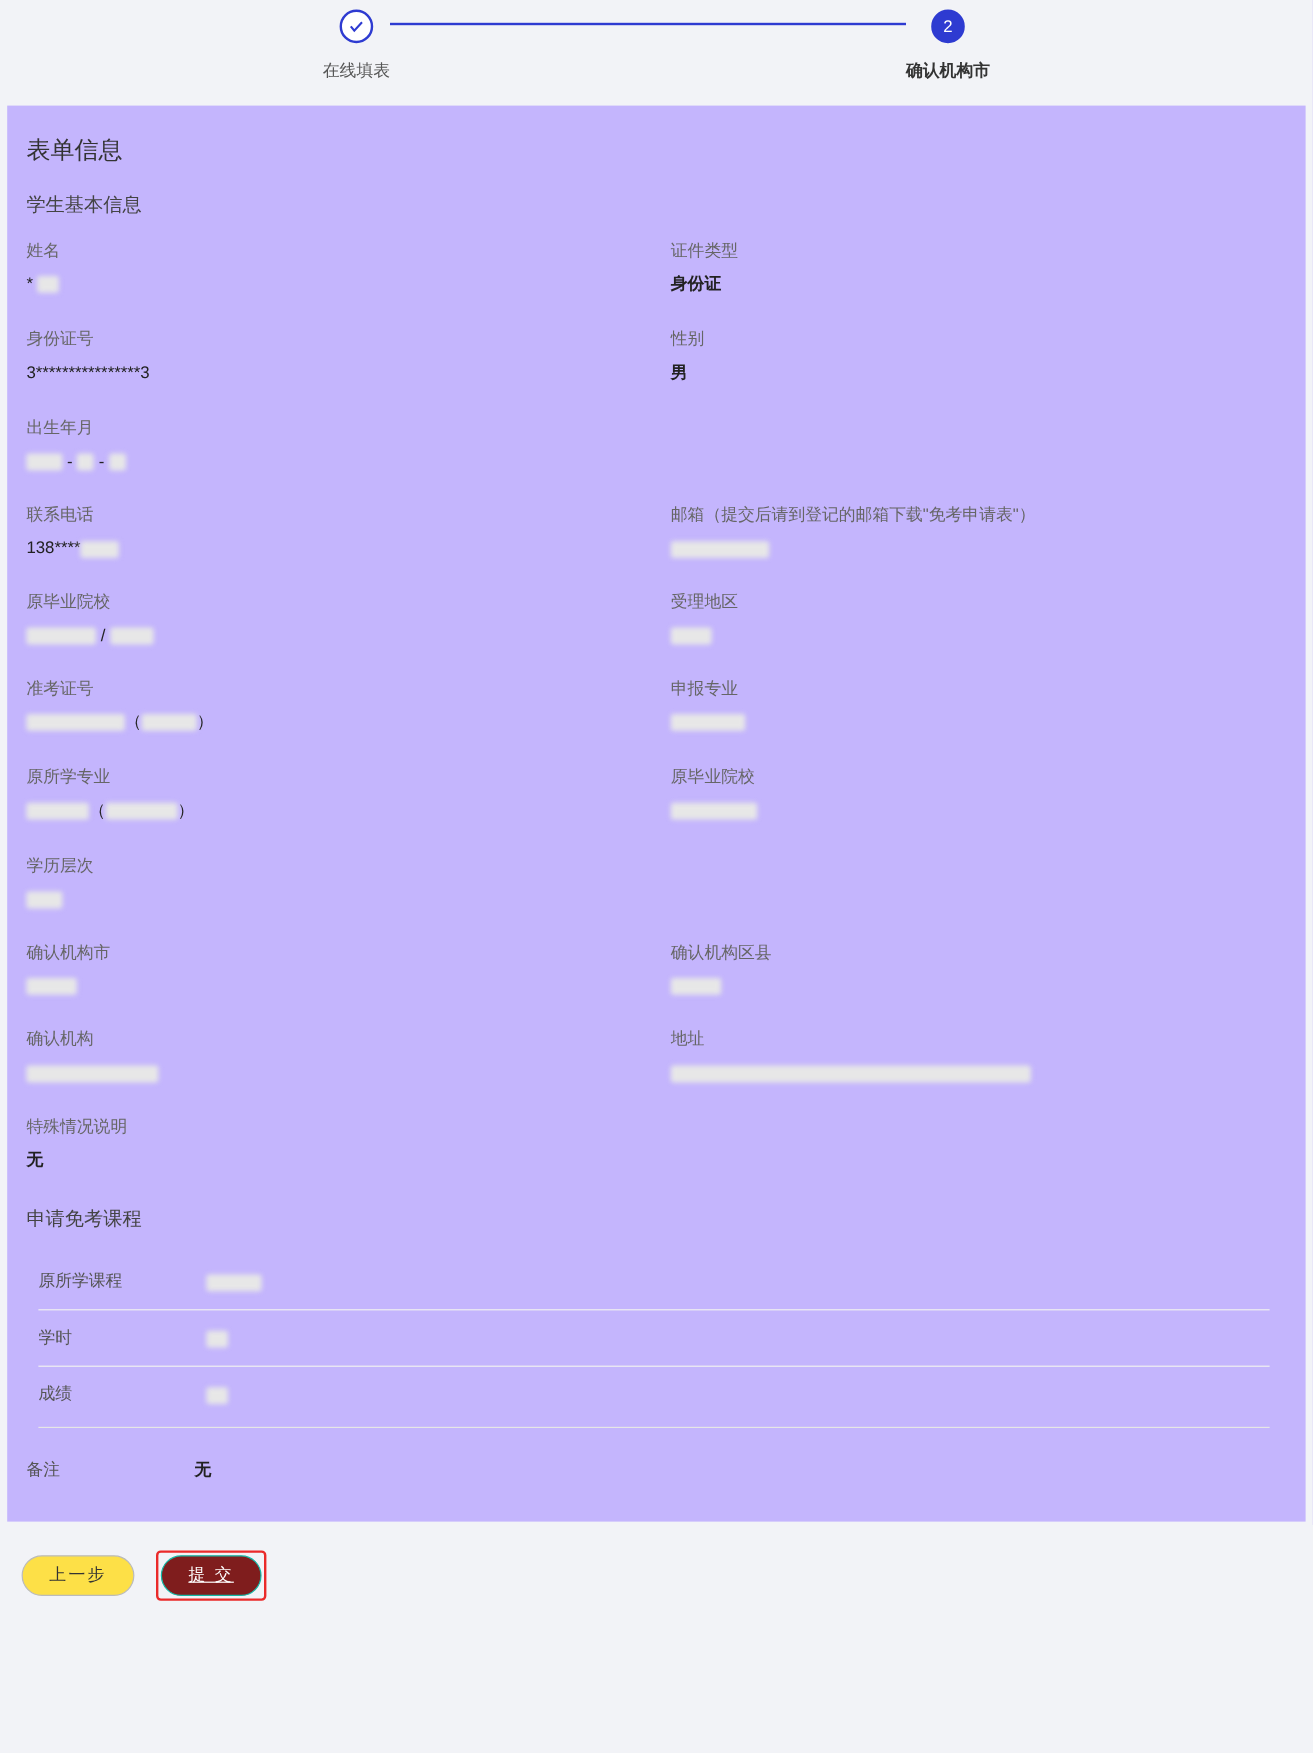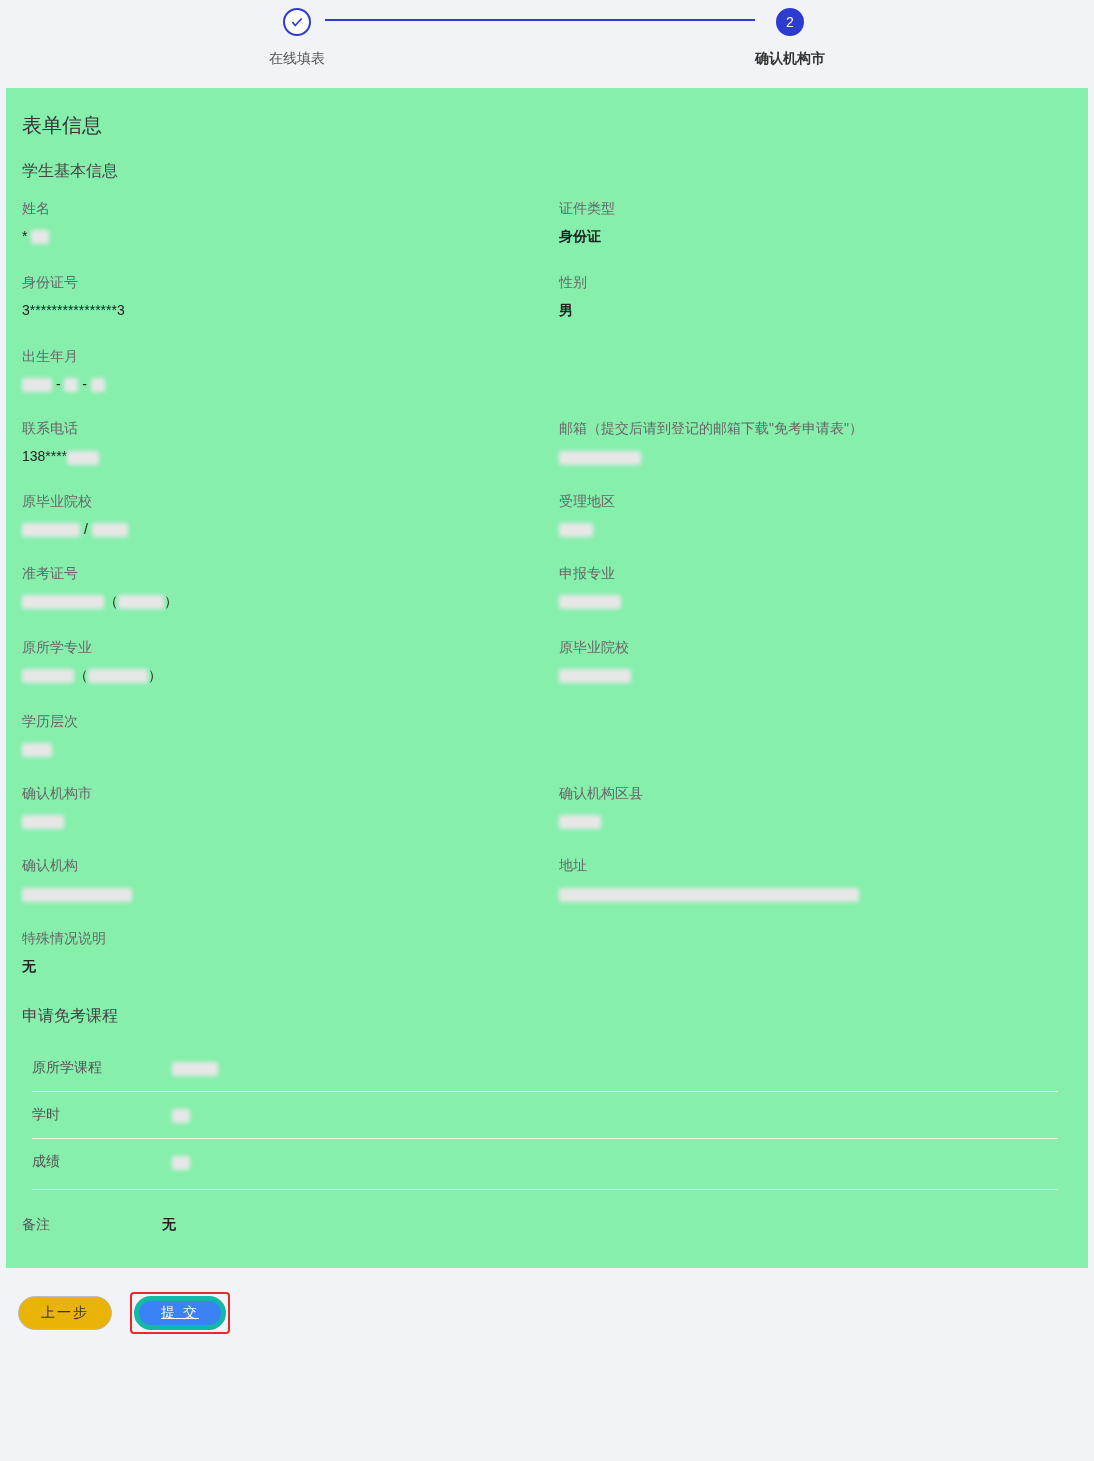--- a/index.html
+++ b/index.html
@@ -47,21 +47,21 @@
     color: #555;
   }
   .step-label.bold { font-weight: 700; color: #333; }
   .step-line {
     height: 2px;
     background: #2e3bd1;
     flex: 0 0 430px;
     margin-top: -37px;
   }
   .card {
-    background: #86efac;
+    background: #c4b5fd;
     margin: 0 6px;
     padding: 24px 20px 10px 16px;
   }
   .title {
     font-size: 20px;
     color: #333;
     margin-bottom: 22px;
   }
   .section {
     font-size: 16px;
@@ -131,27 +131,27 @@
     border-radius: 17px;
     padding: 0 22px;
     font-size: 14px;
     cursor: pointer;
     display: inline-flex;
     align-items: center;
     justify-content: center;
     letter-spacing: 2px;
   }
   .btn-prev {
-    background: #eab308;
+    background: #fde047;
     border: 1px solid #bbb;
     color: #333;
   }
   .btn-submit {
-    background: #3b82f6;
-    border: 5px solid #14b8a6;
+    background: #7f1d1d;
+    border: 1px solid #14b8a6;
     color: #fff;
     text-decoration: underline;
   }
   .highlight-box {
     border: 2px solid #ea2a2a;
     border-radius: 4px;
     padding: 2px;
     display: inline-flex;
   }
 </style>

